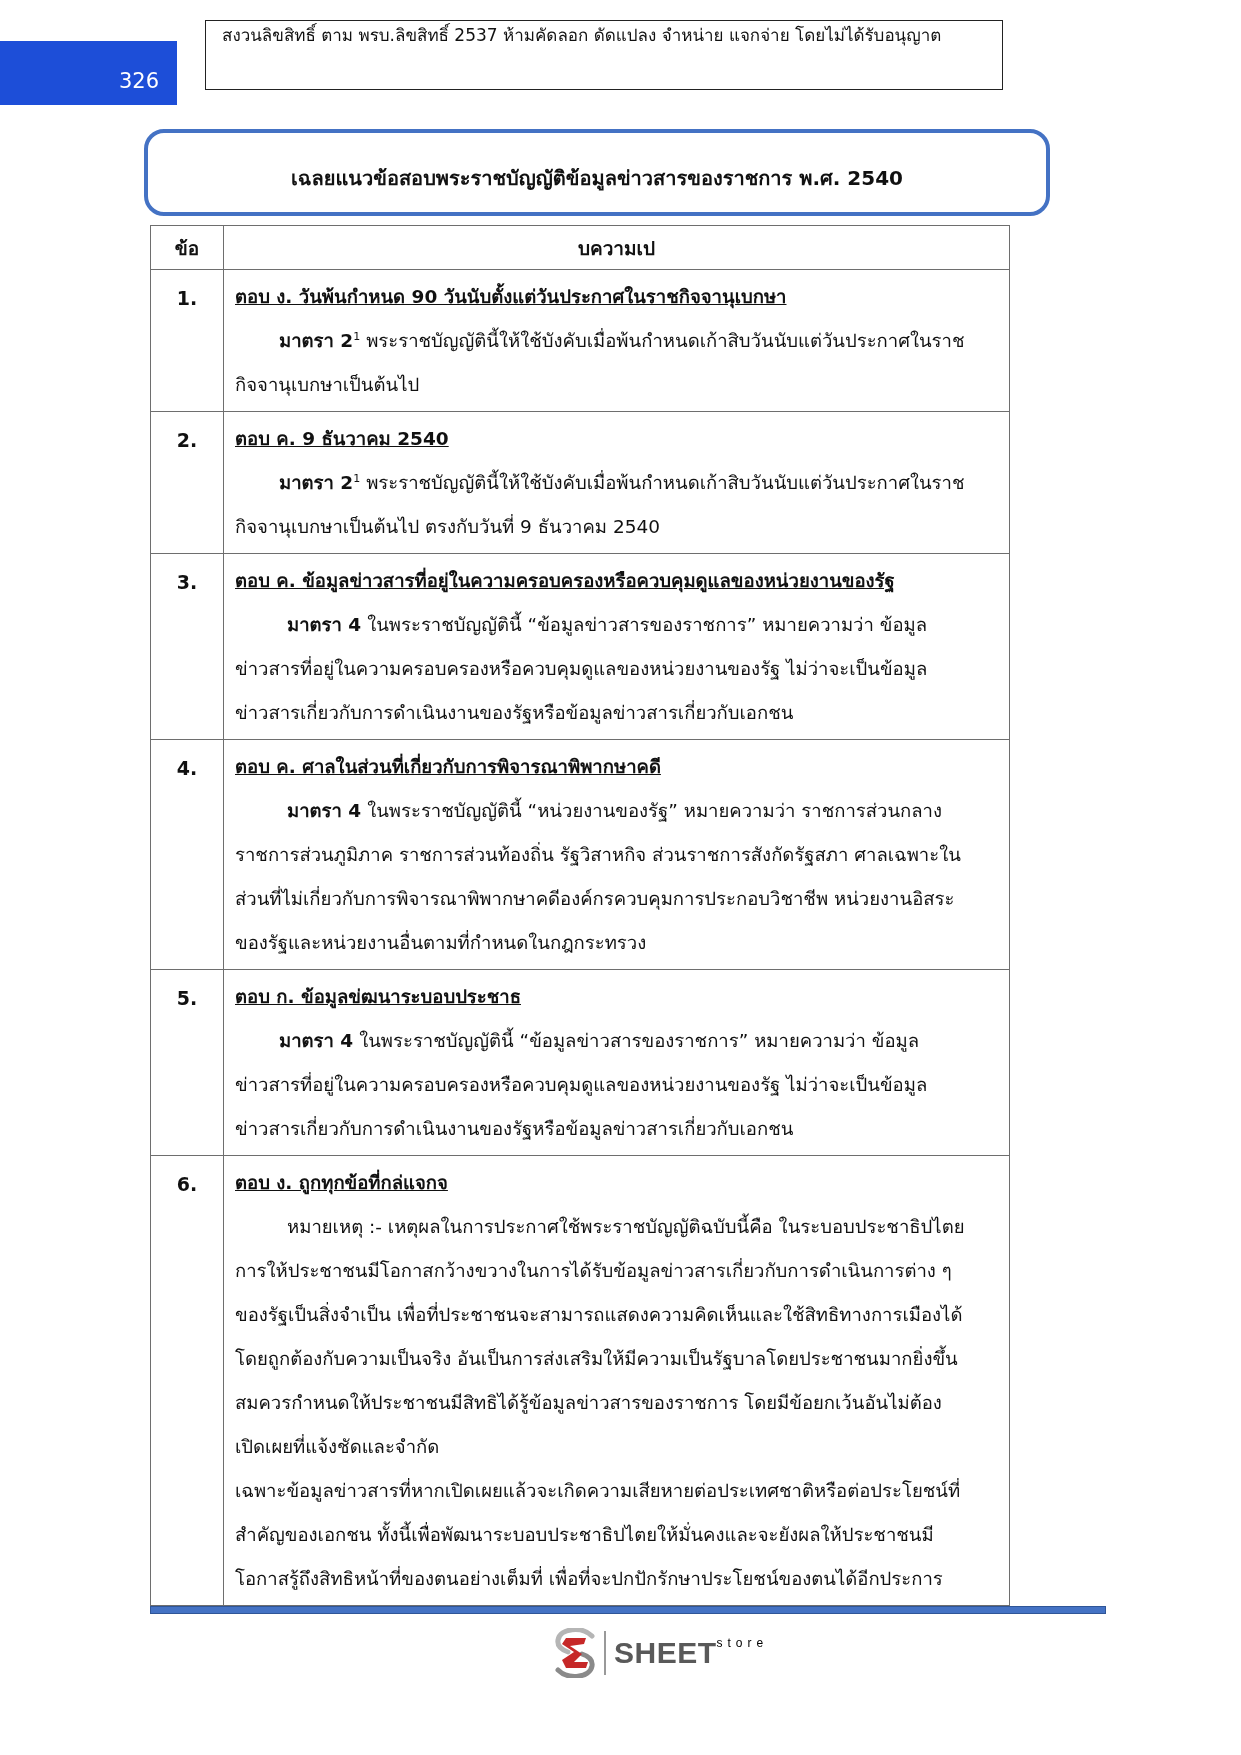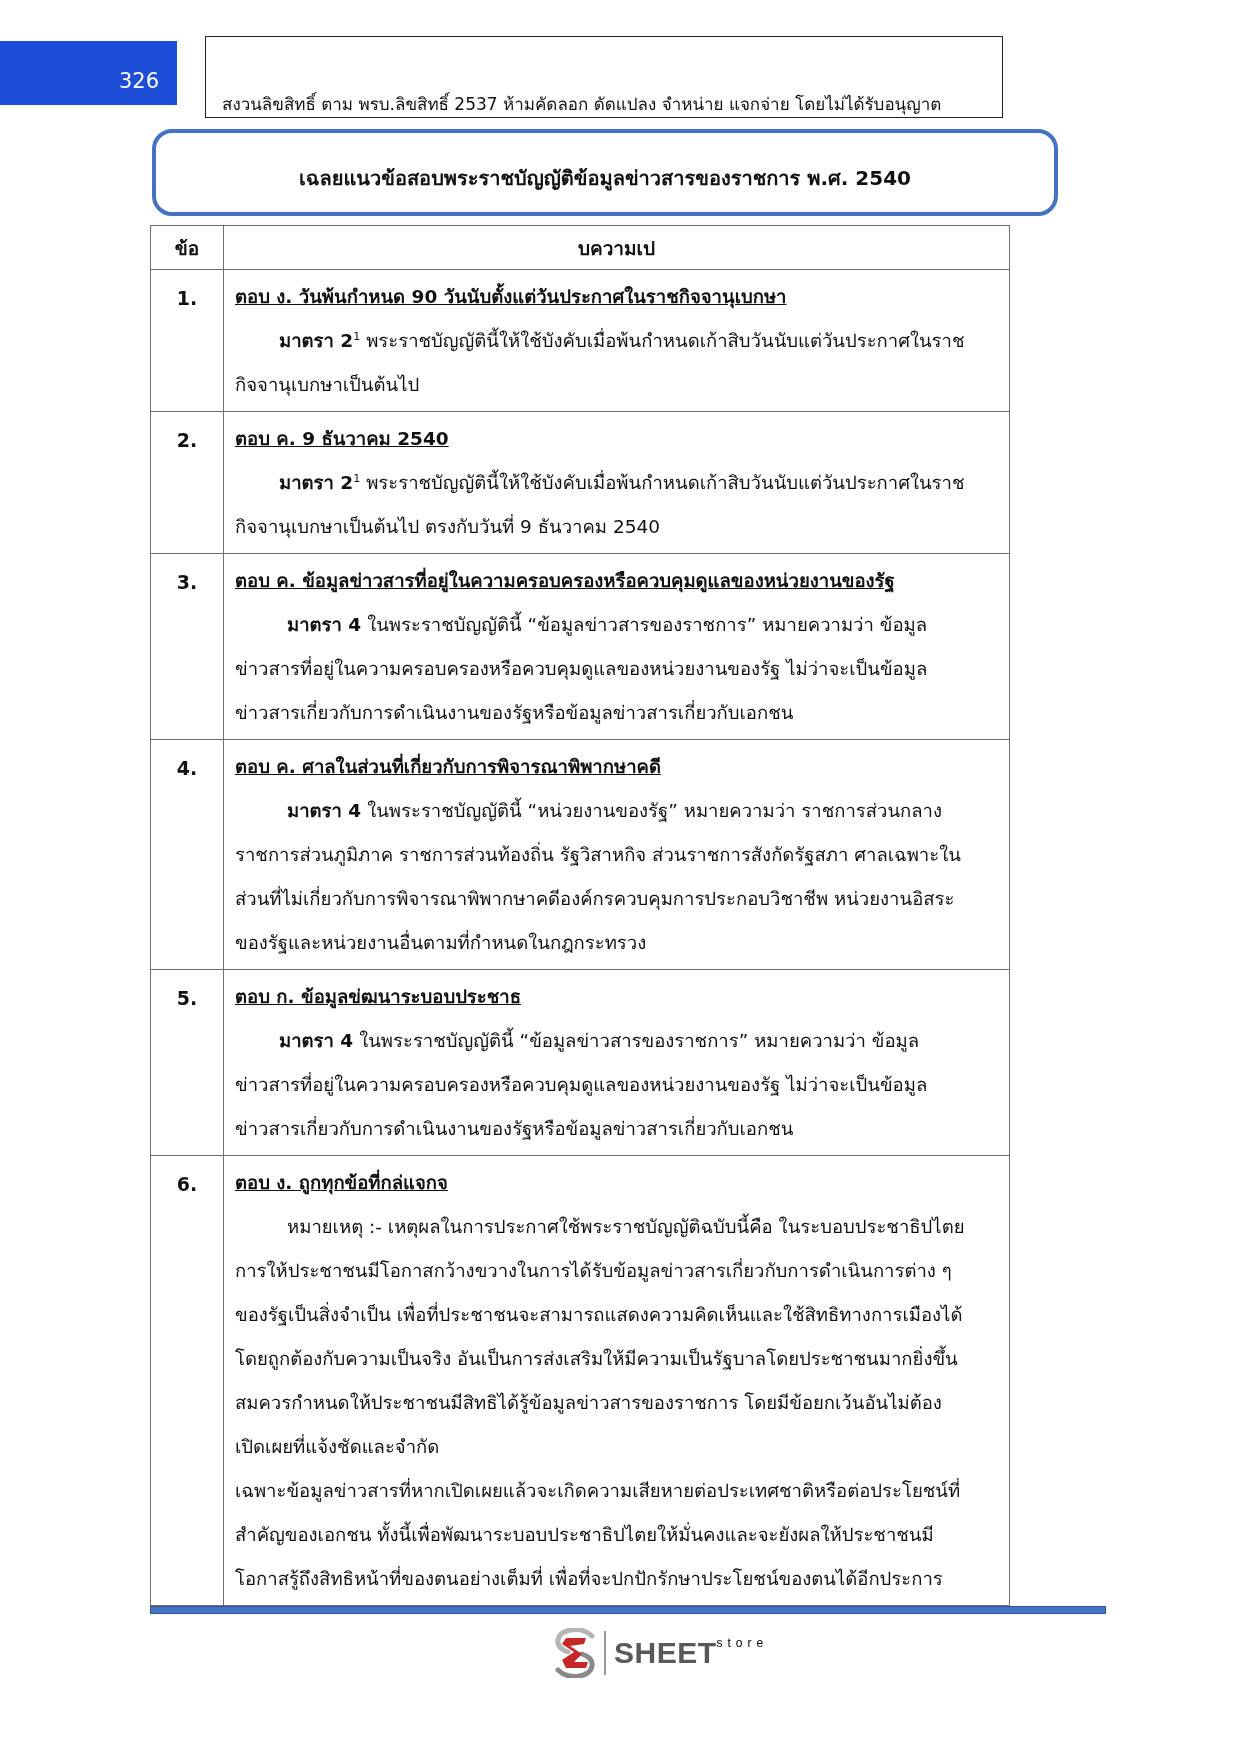--- a/index.html
+++ b/index.html
@@ -1,22 +1,22 @@
 <!DOCTYPE html>
 <html><head>
 <meta charset="utf-8">
 <style>
   html, body { margin:0; padding:0; background:#ffffff; }
   body { width:1241px; height:1755px; position:relative; overflow:hidden;
          font-family:"DejaVu Sans", sans-serif; color:#111; }
   .page-num-block { position:absolute; left:0; top:41px; width:177px; height:64px; background:#1d4ed8; }
   .page-num { position:absolute; right:18px; bottom:12px; color:#fff; font-size:21px; font-family:"DejaVu Sans", sans-serif; }
-  .copyright-box { position:absolute; left:205px; top:20px; width:798px; height:82px; border:1.5px solid #222; box-sizing:border-box; display:flex; align-items:flex-end; padding-left:16px;margin-top:16px; }
+  .copyright-box { position:absolute; left:205px; top:20px; width:798px; height:70px; border:1.5px solid #222; box-sizing:border-box; display:flex; align-items:flex-start; padding-left:16px; }
   .copyright-text { font-size:17px; letter-spacing:0; white-space:nowrap; }
-  .title-box { position:absolute; left:152px; top:129px; width:906px; height:87px; box-sizing:border-box; border:4px solid #4472c4; border-radius:20px; display:flex; align-items:center; justify-content:center; }
+  .title-box { position:absolute; left:144px; top:129px; width:906px; height:87px; box-sizing:border-box; border:4px solid #4472c4; border-radius:20px; display:flex; align-items:center; justify-content:center; }
   .title-text { font-size:20px; font-weight:bold; padding-top:10px; }
   table.ans { position:absolute; left:150px; top:225px; width:860px; border-collapse:collapse; table-layout:fixed; }
   table.ans td, table.ans th { border:1.5px solid #6e6e6e; vertical-align:top; padding:0; }
   table.ans col.c1 { width:73px; }
   .hdr { height:43px; text-align:center; vertical-align:middle !important; font-weight:bold; font-size:19px; }
   .num { text-align:center; font-weight:bold; font-size:19px; padding-top:6px !important; line-height:44px; }
   .cell { padding:5px 11px 4px 11px !important; }
   .line { font-size:18.5px; line-height:44px; height:44px; white-space:nowrap; overflow:hidden; }
   .answer { font-weight:bold;text-decoration:underline; }
   .indent { padding-left:44px; }

